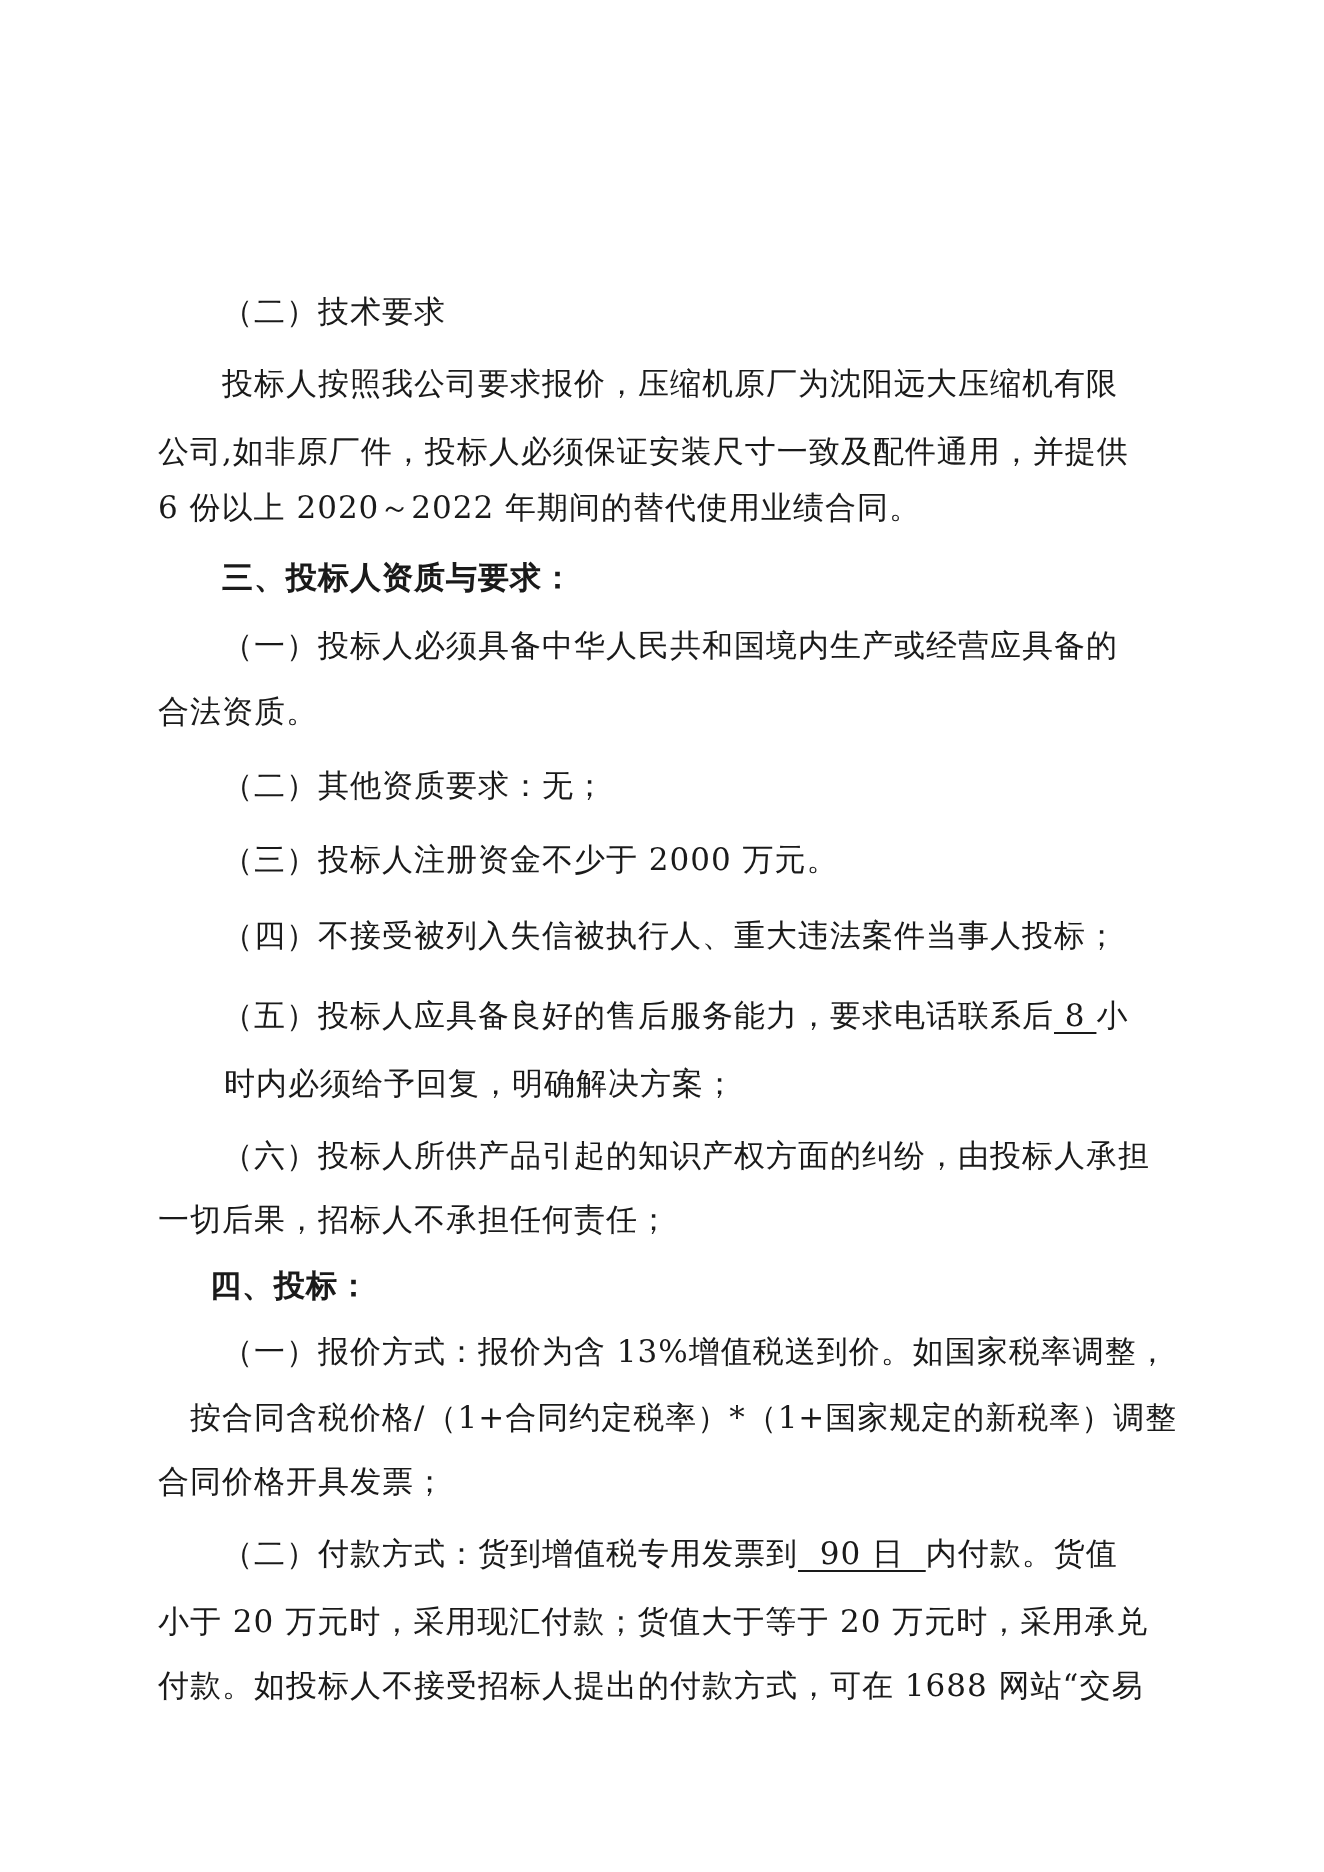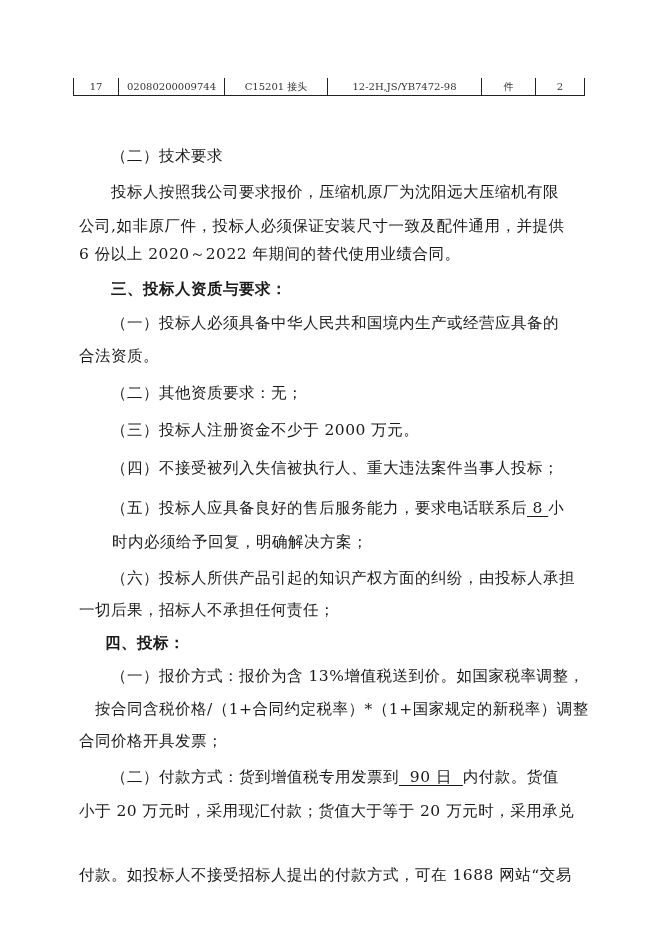--- a/index.html
+++ b/index.html
@@ -22,28 +22,20 @@
     position: absolute; left: 0; font-size: 15.5px; white-space: nowrap; letter-spacing: 0.5px;
   }
   .bold { font-weight: bold; }
   .u { text-decoration: underline; text-underline-offset: 3px; }
 </style>
 </head>
 <body>
 
 <table class="tbl">
   <tbody>
-  <tr>
-    <td class="c0">17</td>
-    <td class="c1">02080200009744</td>
-    <td class="c2">C15201 接头</td>
-    <td class="c3">12-2H,JS/YB7472-98</td>
-    <td class="c4">件</td>
-    <td class="c5">2</td>
-  </tr>
 </tbody>
   </table>
 
 <div class="line" style="left:111px;top:146px;">（二）技术要求</div>
 <div class="line" style="left:111px;top:182px;">投标人按照我公司要求报价，压缩机原厂为沈阳远大压缩机有限</div>
 <div class="line" style="left:79px;top:216px;">公司,如非原厂件，投标人必须保证安装尺寸一致及配件通用，并提供</div>
 <div class="line" style="left:79px;top:244px;">6 份以上 2020～2022 年期间的替代使用业绩合同。</div>
 
 <div class="line bold" style="left:111px;top:279px;">三、投标人资质与要求：</div>
 <div class="line" style="left:111px;top:313px;">（一）投标人必须具备中华人民共和国境内生产或经营应具备的</div>
@@ -59,13 +51,13 @@
 <div class="line" style="left:79px;top:600px;">一切后果，招标人不承担任何责任；</div>
 
 <div class="line bold" style="left:105px;top:633px;">四、投标：</div>
 <div class="line" style="left:111px;top:666px;">（一）报价方式：报价为含 13%增值税送到价。如国家税率调整，</div>
 <div class="line" style="left:79px;top:699px;margin-left:16px;">按合同含税价格/（1+合同约定税率）*（1+国家规定的新税率）调整</div>
 <div class="line" style="left:79px;top:731px;">合同价格开具发票；</div>
 <div class="line" style="left:111px;top:767px;">
   <span>（二）付款方式：货到增值税专用发票到</span><span class="u" style="white-space:pre;margin-top:15px;">  90 日  </span><span>内付款。货值</span>
 </div>
 <div class="line" style="left:79px;top:801px;">小于 20 万元时，采用现汇付款；货值大于等于 20 万元时，采用承兑</div>
-<div class="line" style="left:79px;top:833px;margin-top:32px;">付款。如投标人不接受招标人提出的付款方式，可在 1688 网站“交易</div>
+<div class="line" style="left:79px;top:833px;">付款。如投标人不接受招标人提出的付款方式，可在 1688 网站“交易</div>
 
 </body></html>

